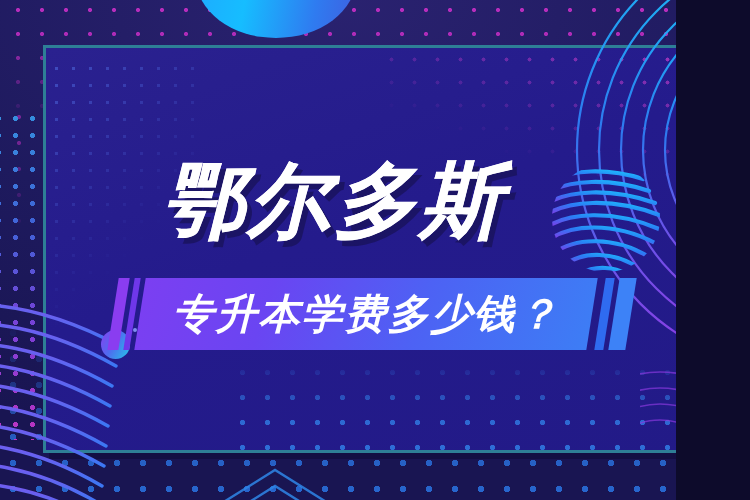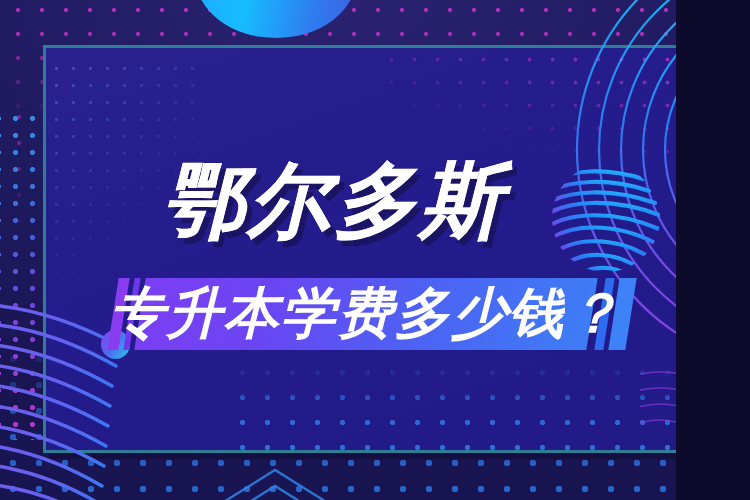--- a/index.html
+++ b/index.html
@@ -162,21 +162,21 @@
     position:absolute;left:32px;top:0;width:452px;height:72px;
     background:linear-gradient(100deg,#7b3ff2 0%,#6a45f2 28%,#4d62f4 62%,#3d7df5 100%);
     transform:skewX(-9deg);
   }
   .bar-c{left:492px;width:9px;background:#2f6bf0;}
   .bar-d{left:506px;width:17px;background:#3d82f7;}
   .banner-text{
     position:absolute;left:32px;top:0;width:452px;height:72px;
     display:flex;align-items:center;justify-content:center;
     color:#ffffff;
-    font-size:55px;
+    font-size:41px;
     font-weight:bold;
     letter-spacing:2px;
     font-family:"DejaVu Sans","Liberation Sans",sans-serif;
     white-space:nowrap;
   }
 
   
   .orb{
     position:absolute;left:101px;top:330px;width:29px;height:29px;
     border-radius:50%;

